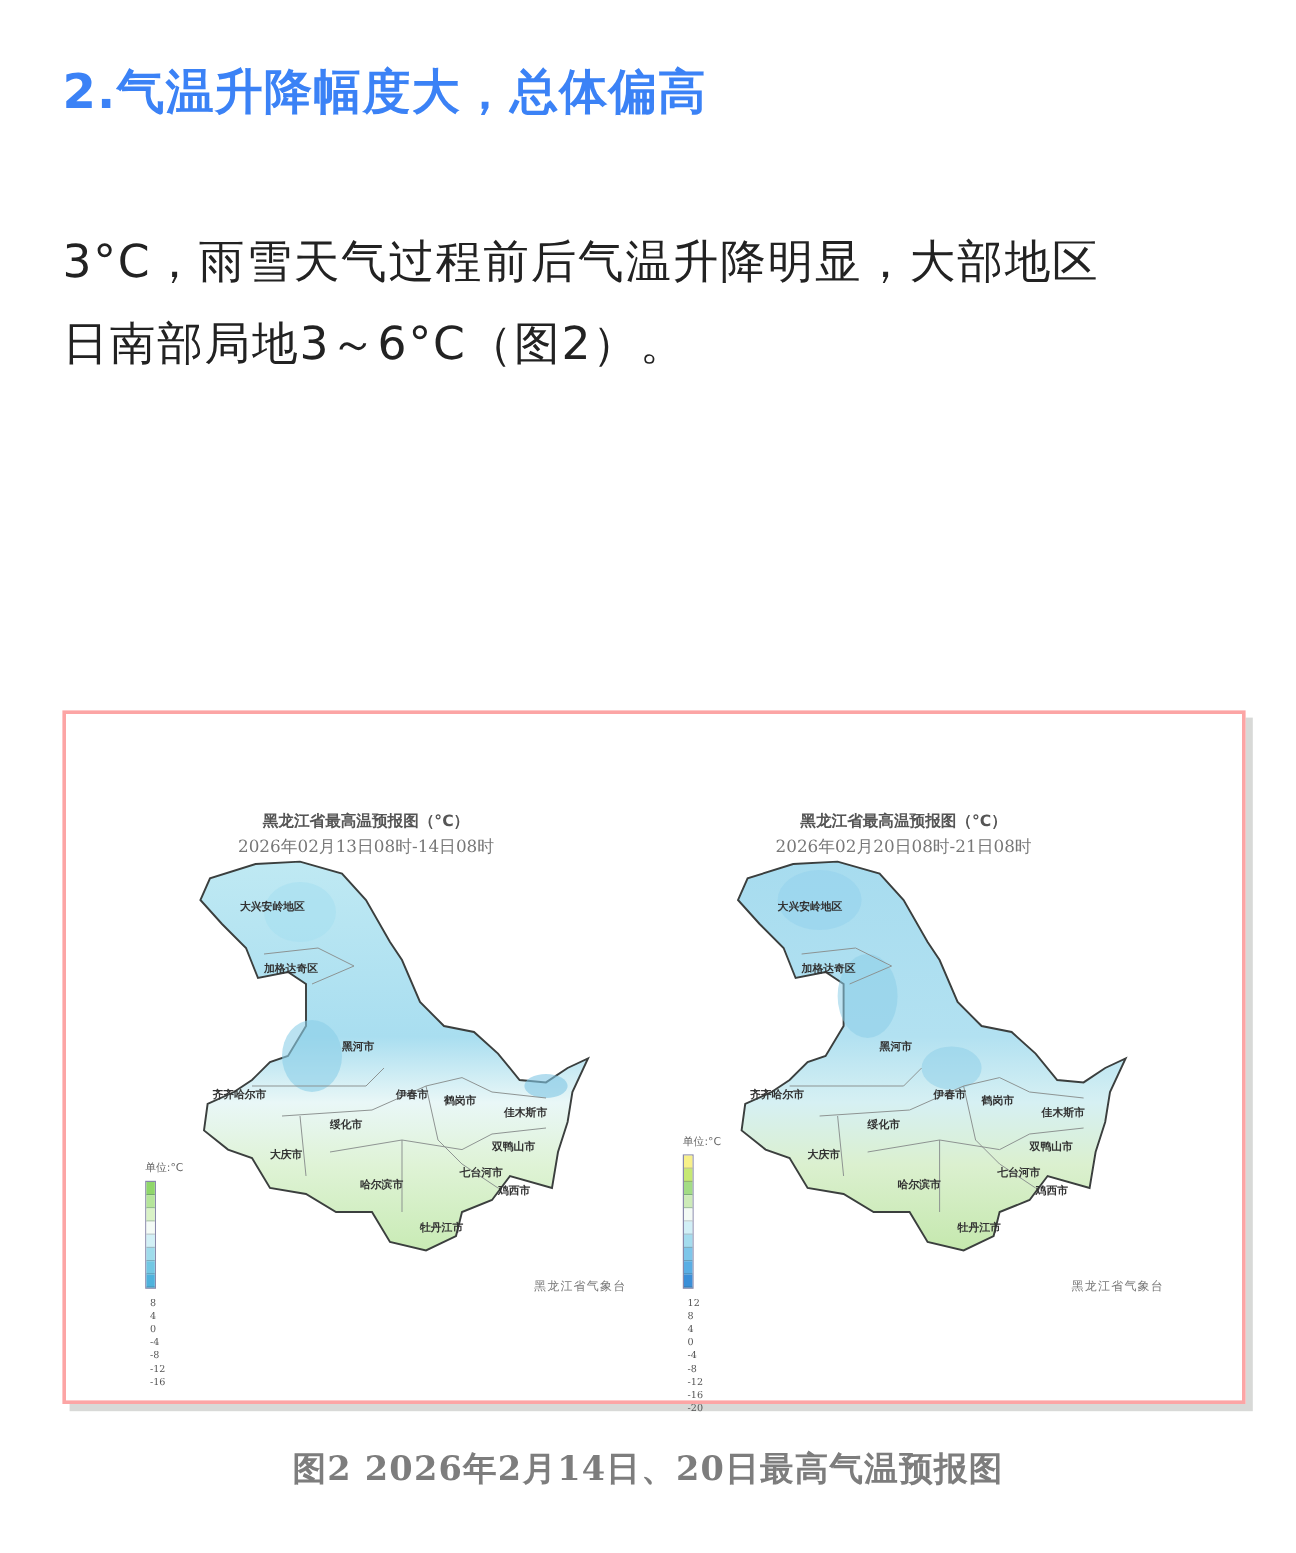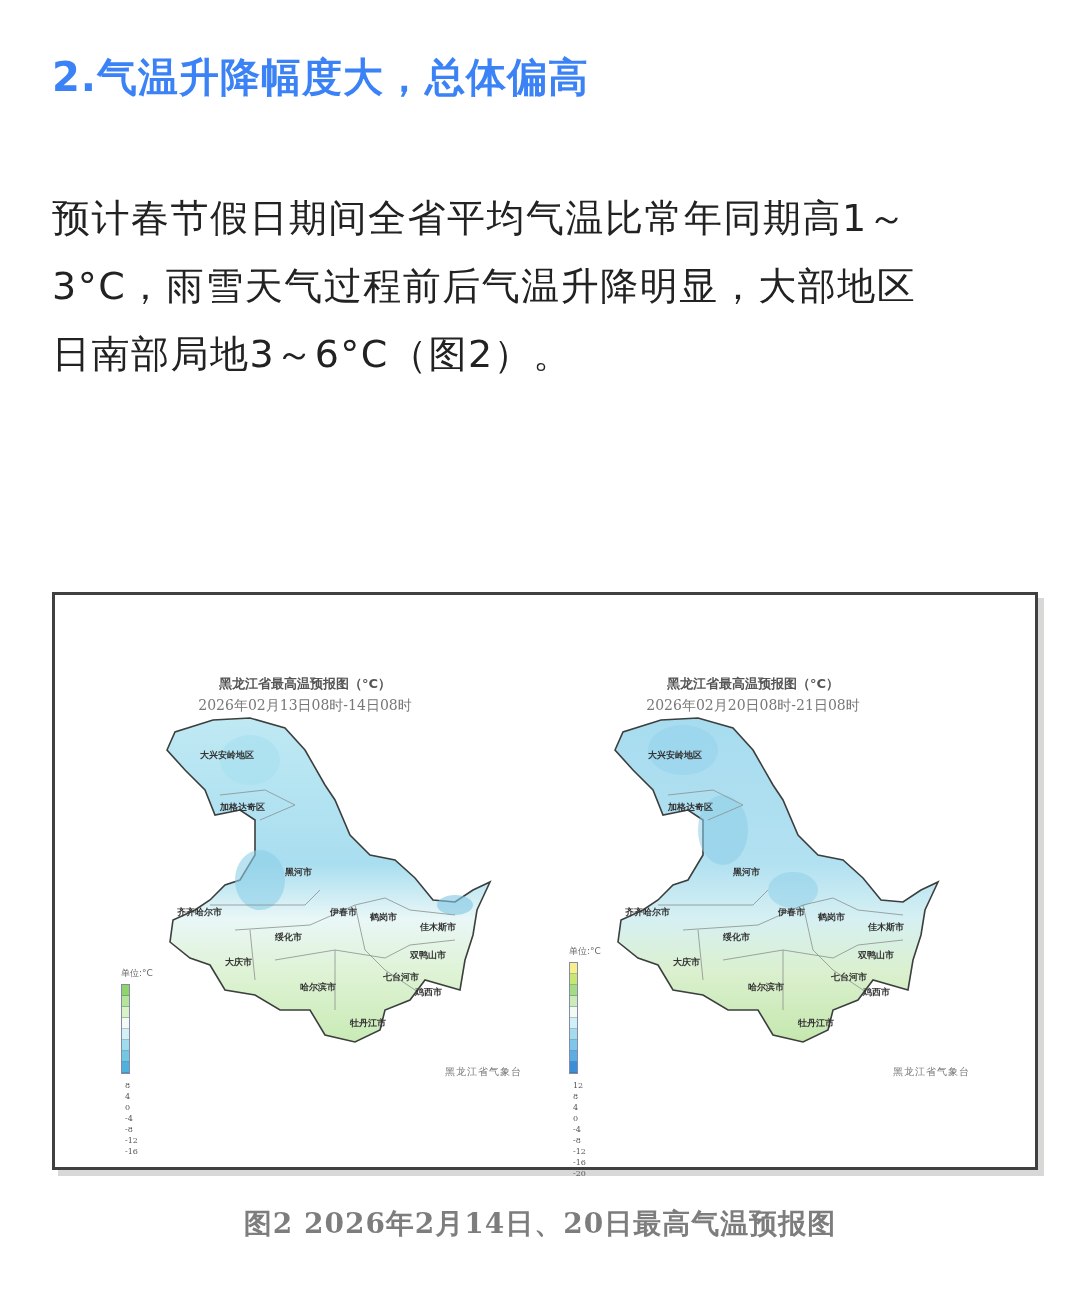--- a/index.html
+++ b/index.html
@@ -12,21 +12,21 @@
     line-height: 54px;
   }
   .para {
     position: absolute; left: 52px; top: 184px; width: 1000px;
     font-size: 38px; line-height: 68px; color: #222; letter-spacing: 1.5px;
   }
   .para .line { display: block; white-space: nowrap; }
 
   .figure-frame {
     position: absolute; left: 52px; top: 592px; width: 986px; height: 578px;
-    border: 3px solid #404040; background: #ffffff;
+    border: 3px solid #fca5a5; background: #ffffff;
     box-shadow: 6px 6px 0 #d8d9d7;
   }
 
   .map-panel { position: absolute; top: 0; width: 470px; height: 572px; }
   .map-panel.left { left: 60px; }
   .map-panel.right { left: 508px; }
 
   .map-title {
     position: absolute; top: 80px; left: 0; width: 380px; text-align: center;
     font-size: 13px; font-weight: bold; color: #555;
@@ -61,21 +61,20 @@
   }
 
   .city-label { font-size: 9px; font-weight: bold; fill: #333; font-family: "DejaVu Sans", sans-serif; }
 </style>
 </head>
 <body>
 
 <div class="heading">2.气温升降幅度大，总体偏高</div>
 
 <div class="para">
-  <span class="line">预计春节假日期间全省平均气温比常年同期高1～</span>
   <span class="line">3°C，雨雪天气过程前后气温升降明显，大部地区</span>
   <span class="line">日南部局地3～6°C（图2）。</span>
 </div>
 
 <div class="figure-frame">
 
   <div class="map-panel left">
     <div class="map-title">黑龙江省最高温预报图（°C）</div>
     <div class="map-sub">2026年02月13日08时-14日08时</div>
     <svg class="map-svg" width="350" height="380" viewBox="0 0 350 380">

